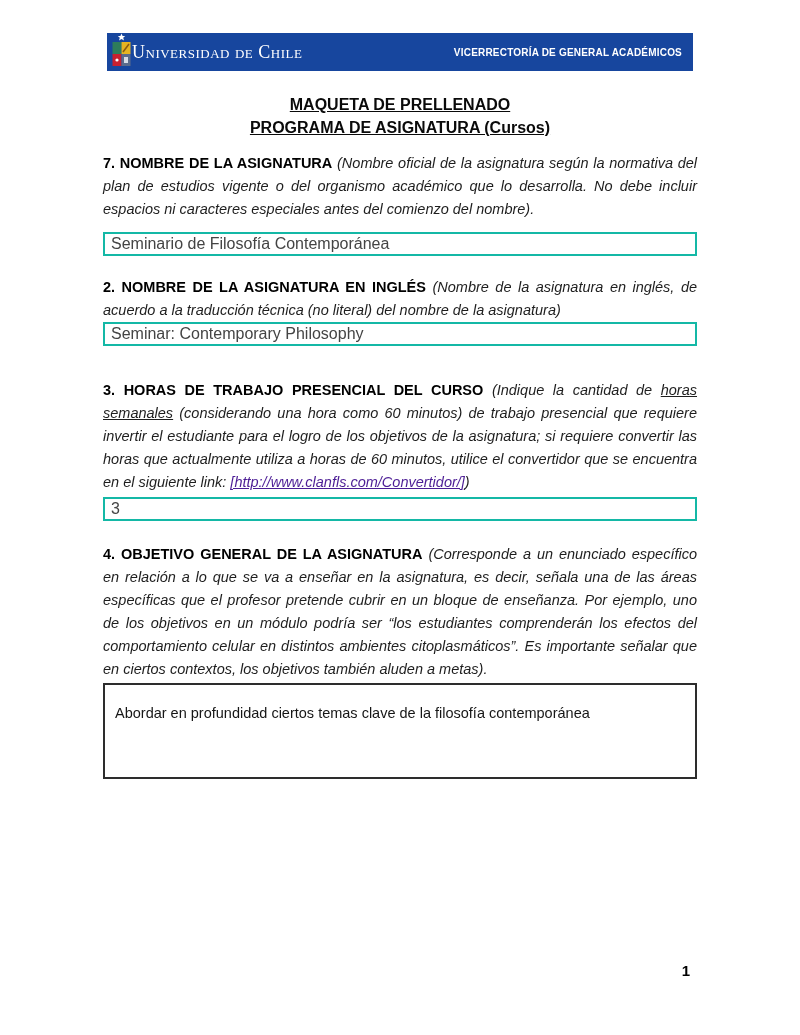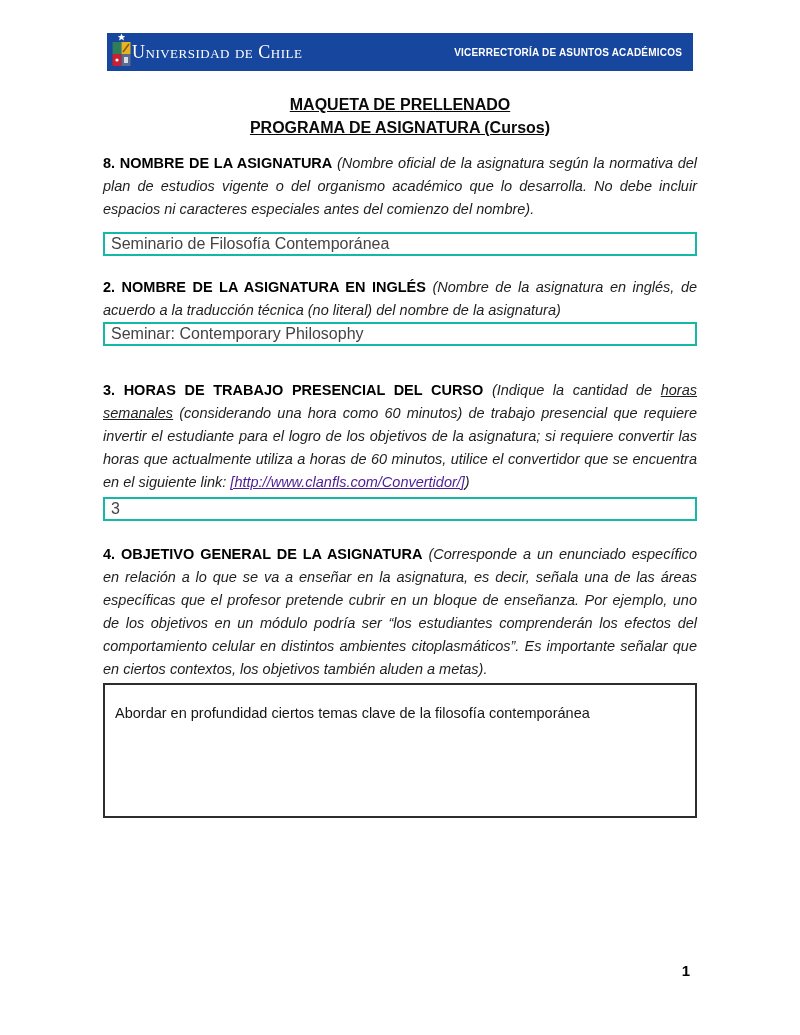--- a/index.html
+++ b/index.html
@@ -92,21 +92,21 @@
     background: #ffffff;
   }
   .mt-box1 { margin-top: 11px; }
   .mt-box2 { margin-top: 0; }
   .mt-box3 { margin-top: 3px; }
 
   
   .big-box {
     box-sizing: border-box;
     width: 594px;
-    height: 135px;
+    height: 96px;
     border: 2px solid #2d2d2d;
     margin-top: 2px;
     padding: 20px 10px 0 10px;
     font-size: 14.5px;
     color: #161616;
     background: #ffffff;
   }
 
   .page-number {
     position: absolute;
@@ -132,30 +132,30 @@
             <rect x="10.5" y="9" width="9" height="12" fill="#E6B422"></rect>
             <rect x="1.5" y="21" width="9" height="12" fill="#C8202E"></rect>
             <rect x="10.5" y="21" width="9" height="12" fill="#5A6B8C"></rect>
             <line x1="12" y1="19" x2="18" y2="11" stroke="#8a5a10" stroke-width="1.5"></line>
             <circle cx="6" cy="27" r="1.6" fill="#ffffff"></circle>
             <rect x="13" y="24" width="4" height="6" fill="#d8dde8"></rect>
           </svg>
         </span>
         <span class="brand-name">Universidad de Chile</span>
       </div>
-      <span class="dept">VICERRECTORÍA DE ASUNTOS ACADÉMICOS</span>
+      <span class="dept">VICERRECTORÍA DE GENERAL ACADÉMICOS</span>
     </div>
 
     <div class="doc-title">
       <span class="u">MAQUETA DE PRELLENADO</span><br>
       <span class="u">PROGRAMA DE ASIGNATURA (Cursos)</span>
     </div>
 
     <p class="section mt-sec1">
-      <span class="sec-label">8. NOMBRE DE LA ASIGNATURA</span>
+      <span class="sec-label">7. NOMBRE DE LA ASIGNATURA</span>
       <span class="sec-desc">(Nombre oficial de la asignatura según la normativa del plan de estudios vigente o del organismo académico que lo desarrolla. No debe incluir espacios ni caracteres especiales antes del comienzo del nombre).</span>
     </p>
     <div class="input-box mt-box1">
       <span>Seminario de Filosofía Contemporánea</span>
     </div>
 
     <p class="section mt-sec2">
       <span class="sec-label">2. NOMBRE DE LA ASIGNATURA EN INGLÉS</span>
       <span class="sec-desc">(Nombre de la asignatura en inglés, de acuerdo a la traducción técnica (no literal) del nombre de la asignatura)</span>
     </p>

